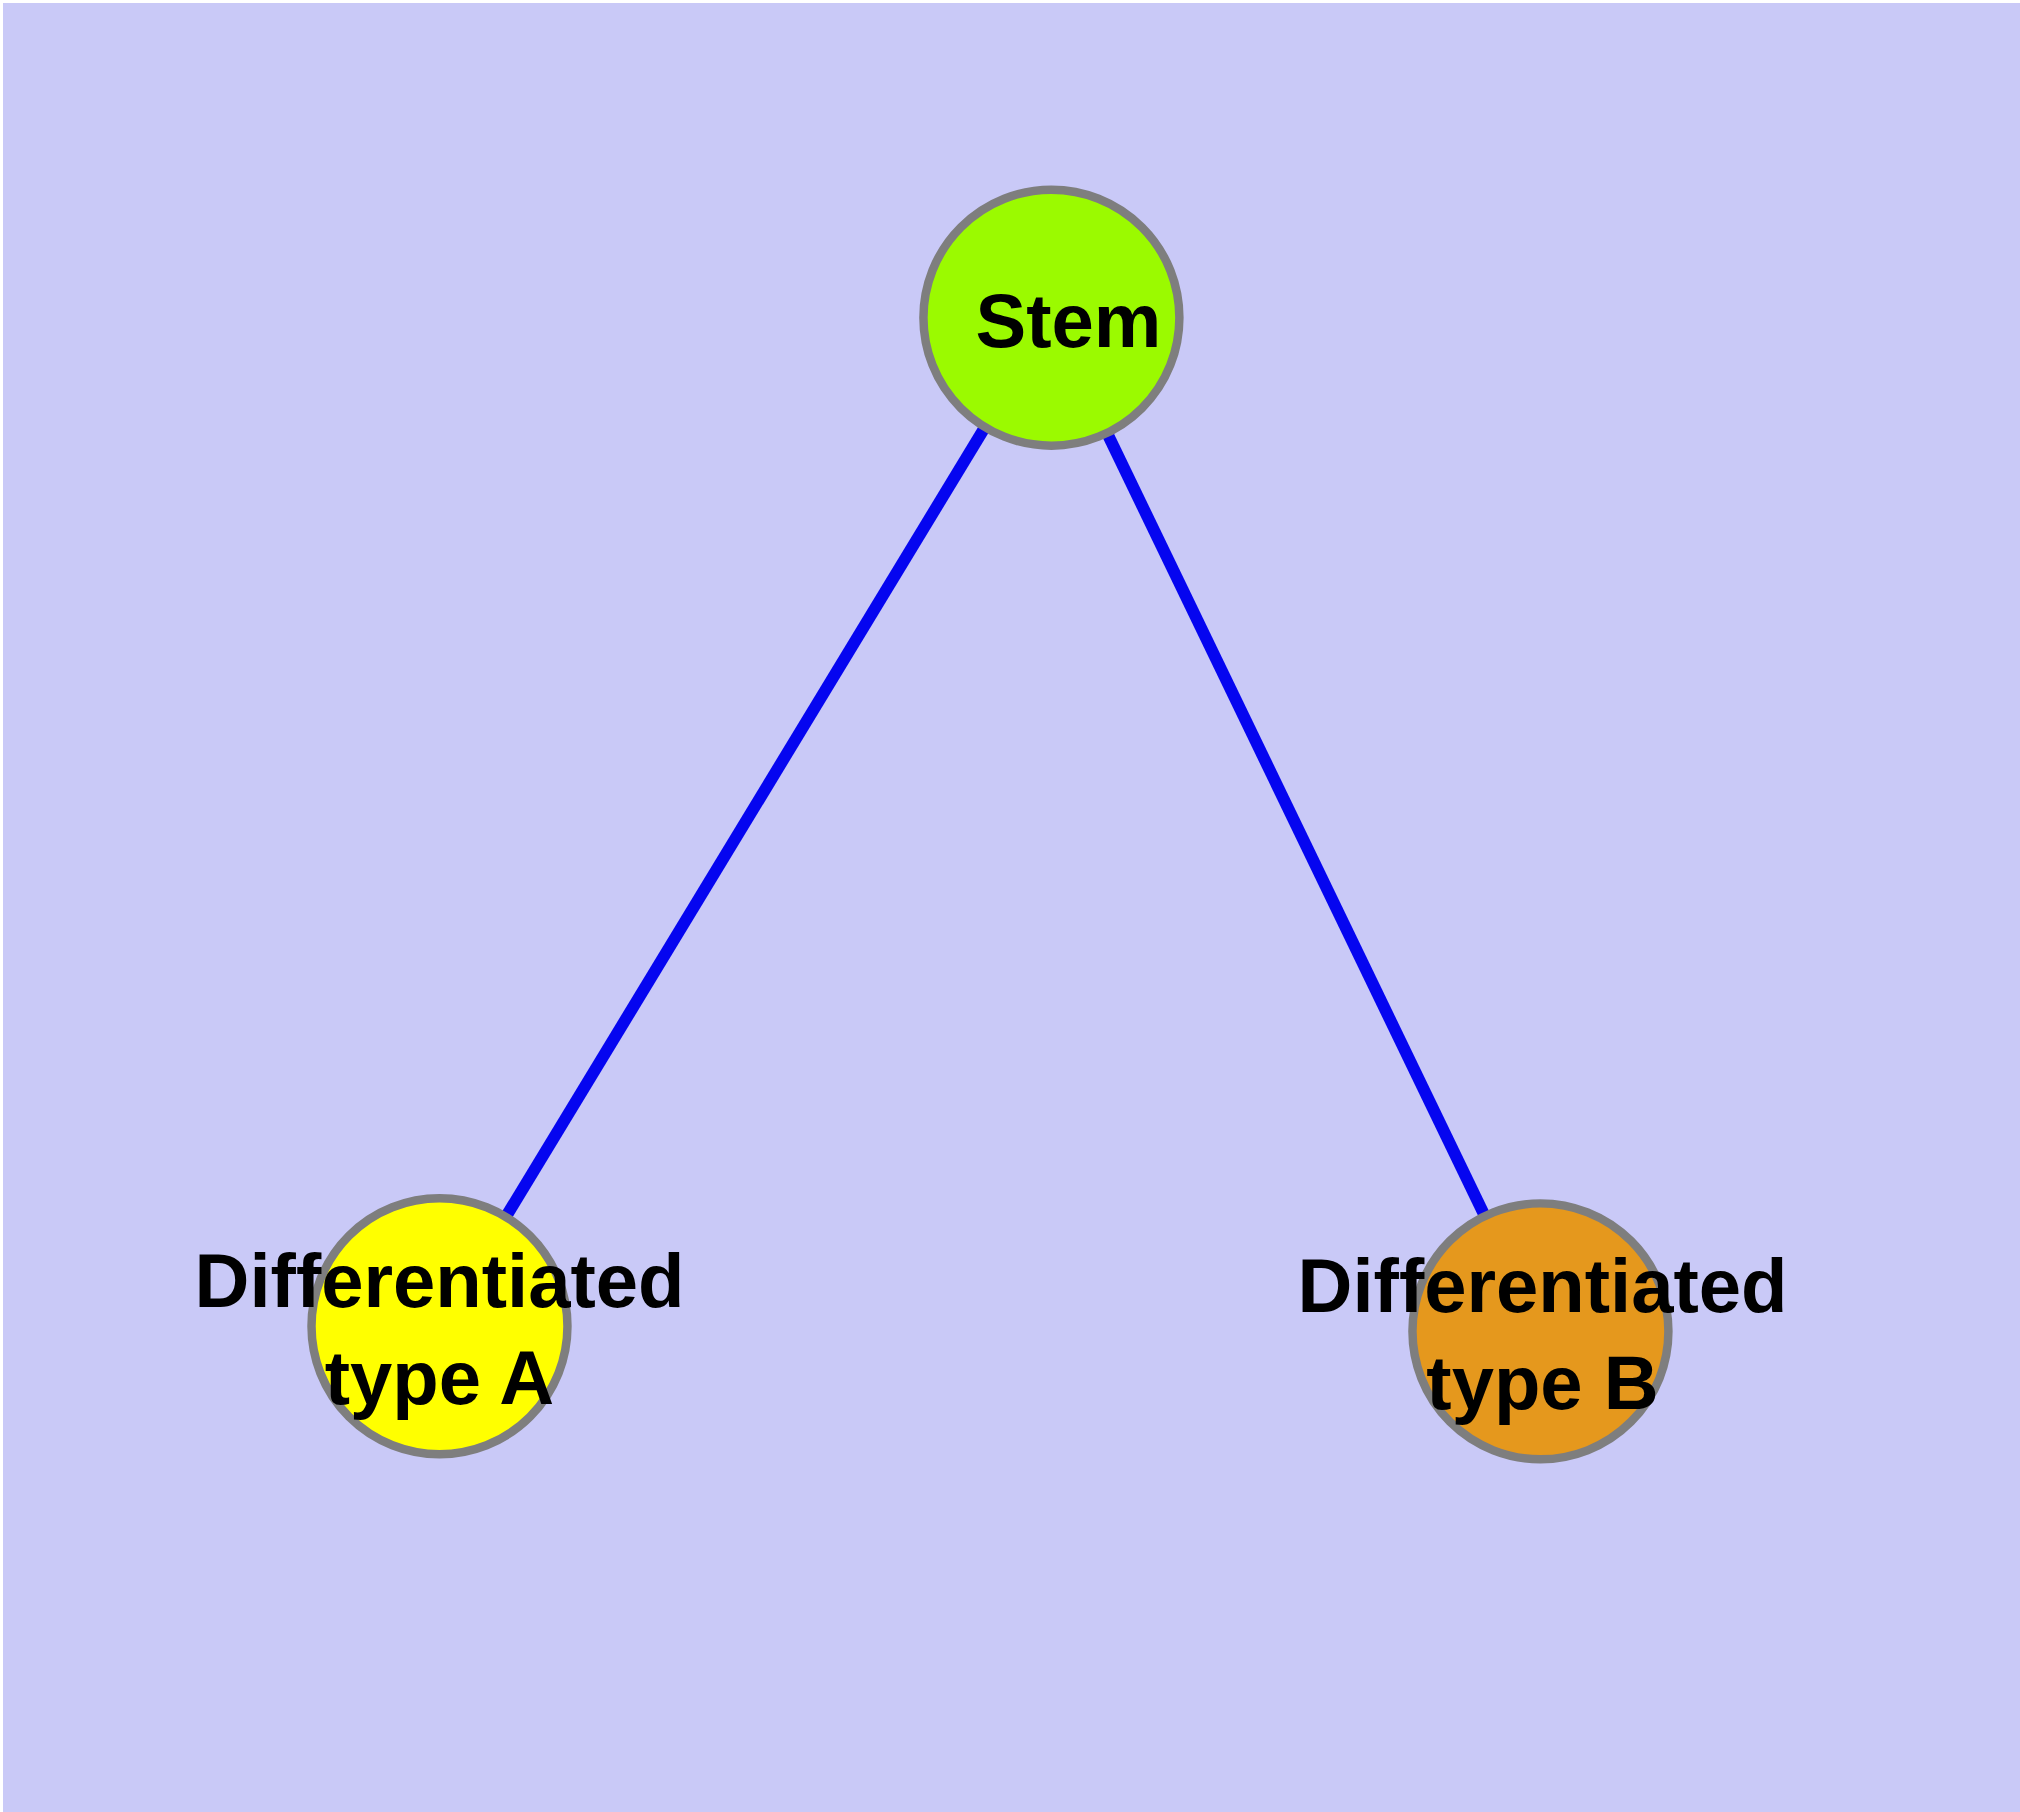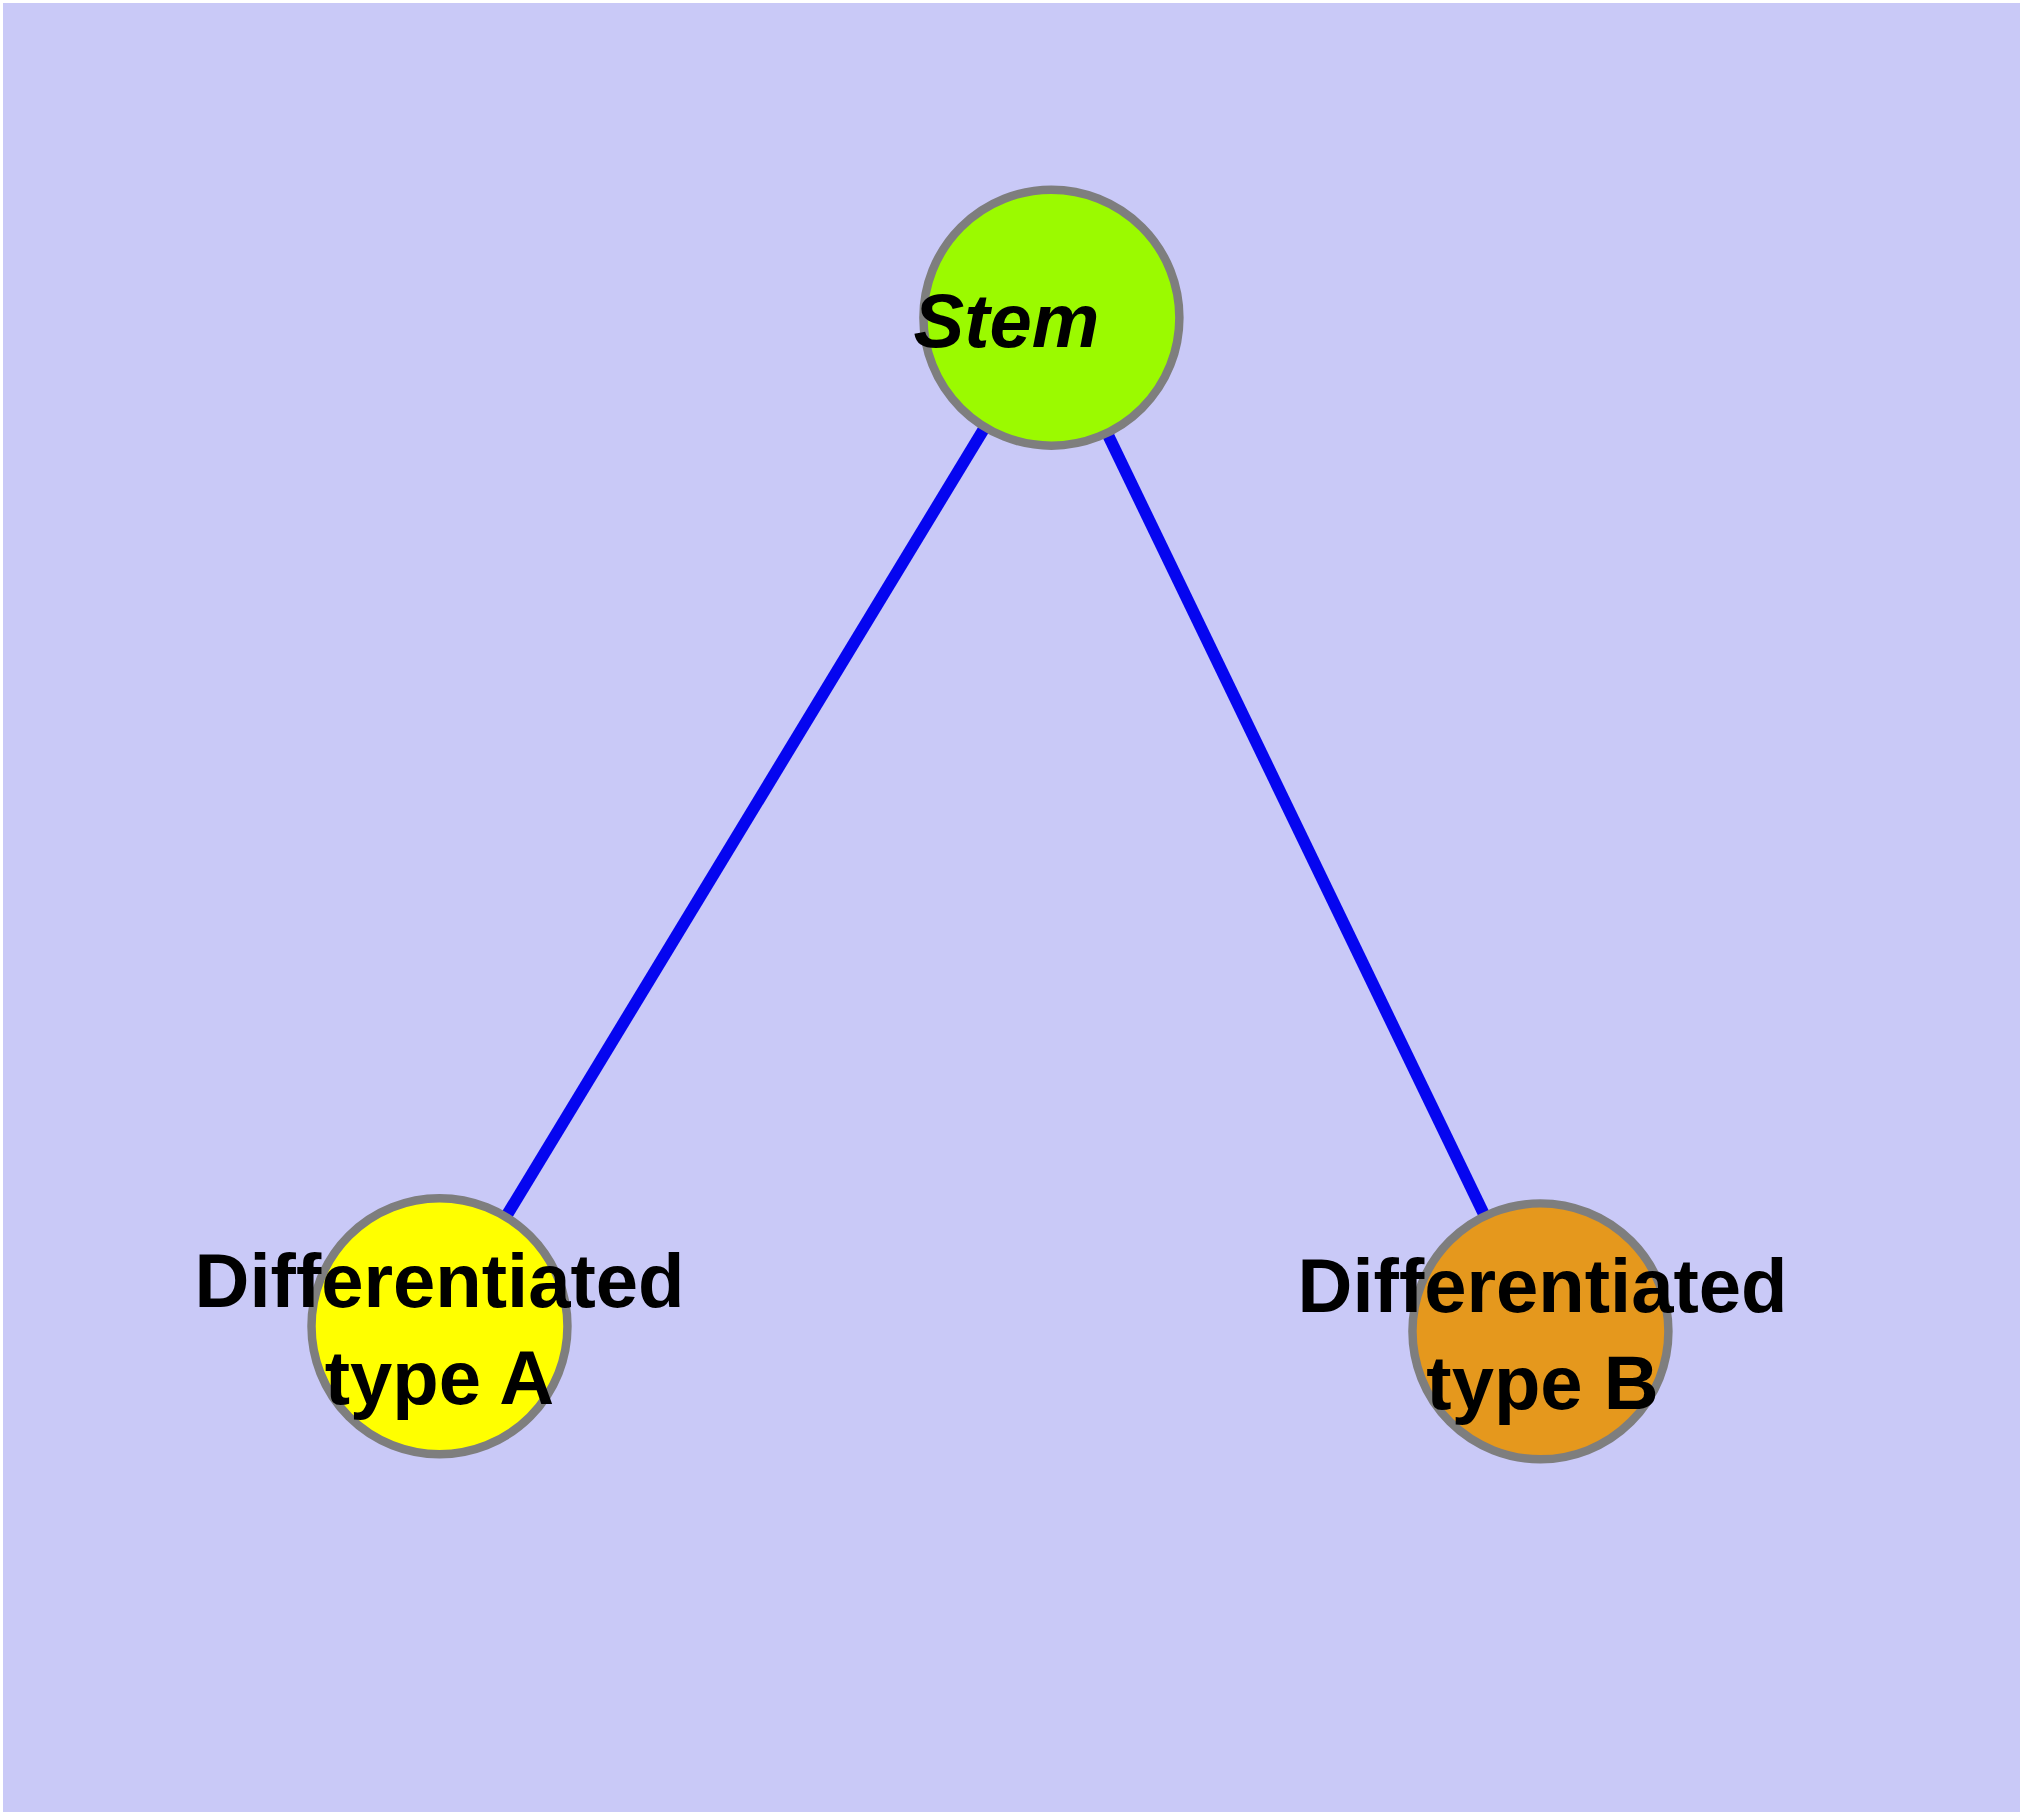--- a/index.html
+++ b/index.html
@@ -40,21 +40,21 @@
     transform: translate(-50%, -50%);
     color: #000000;
     font-size: 76px;
     font-weight: bold;
     line-height: 97px;
     text-align: center;
     white-space: pre-line;
     letter-spacing: 0;
     pointer-events: none;
   }
-  .label-stem   { left: 1004px; top: 317px; font-style: italic;  }
+  .label-stem   { left: 1066px; top: 317px;  }
   .label-type-a { left: 437px;  top: 1326px; }
   .label-type-b { left: 1540px; top: 1331px; }
 </style>
 </head>
 <body>
 
 <div class="canvas">
 
   <svg class="graph-svg" viewBox="0 0 2381 2135">
 

